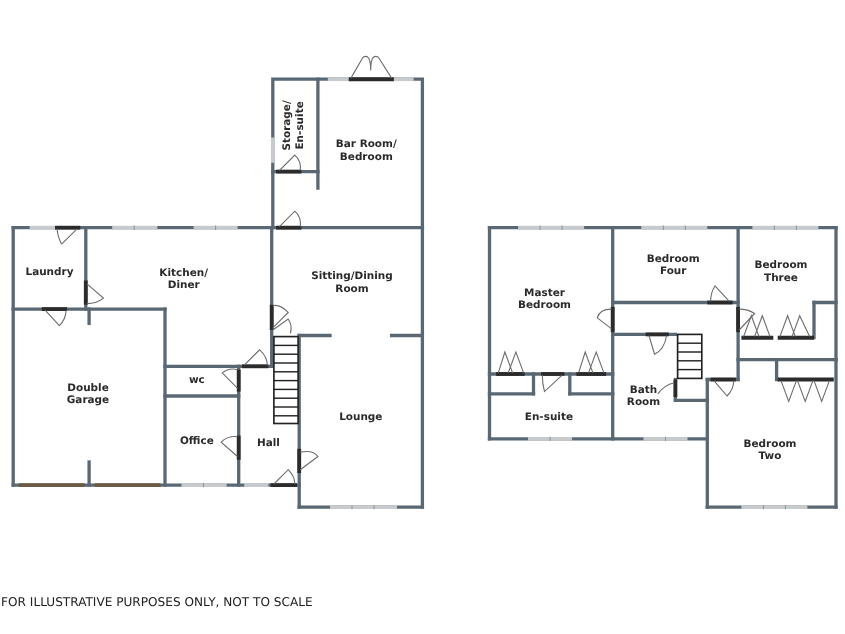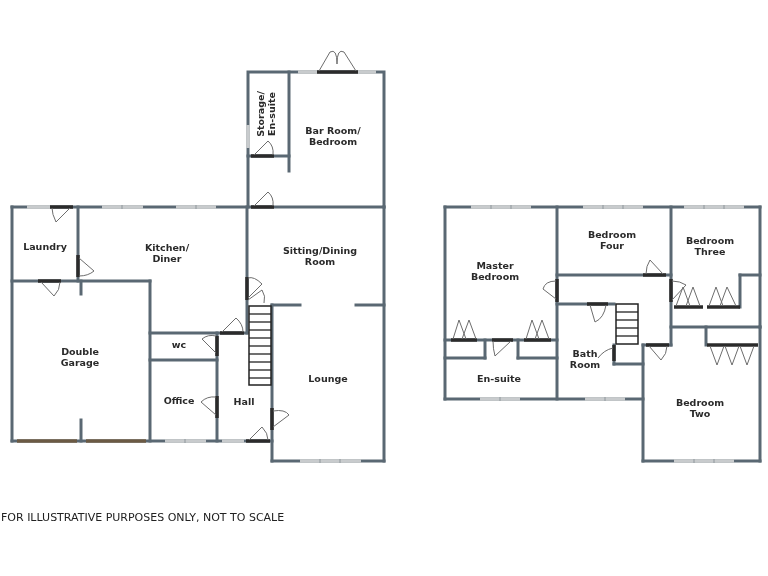--- a/index.html
+++ b/index.html
@@ -6,21 +6,21 @@
     body { width: 768px; height: 576px; position: relative; overflow: hidden; font-family: "DejaVu Sans", "Liberation Sans", sans-serif; }
     svg { position: absolute; left: 0; top: 0; }
     .wall { stroke: #5a6873; stroke-width: 3; fill: none; stroke-linecap: square; }
     .win { stroke: #c8cbcd; stroke-width: 3.5; }
     .winsep { stroke: #8f979c; stroke-width: 1; }
     .door { stroke: #2b2b2b; stroke-width: 3.5; }
     .swing { stroke: #6d6d6d; stroke-width: 1; fill: none; }
     .stair { fill: #ffffff; stroke: #222; stroke-width: 1.5; }
     .label { font-family: "DejaVu Sans", "Liberation Sans", sans-serif; font-size: 9.5px; font-weight: bold; fill: #2a2a2a; text-anchor: middle; }
     .label-v { font-family: "DejaVu Sans", "Liberation Sans", sans-serif; font-size: 9.5px; font-weight: bold; fill: #2a2a2a; text-anchor: middle; }
-    .disclaimer { position: absolute; left: 1px; top: 511px; font-family: "DejaVu Sans", "Liberation Sans", sans-serif; font-size: 11px; color: #222; white-space: nowrap; }
+    .disclaimer { position: absolute; left: 1px; top: 541px; font-family: "DejaVu Sans", "Liberation Sans", sans-serif; font-size: 11px; color: #222; white-space: nowrap; }
   </style>
 </head>
 <body>
 
 <svg width="768" height="576" viewBox="0 0 768 576">
 
   <g>
 
     <g>
 

